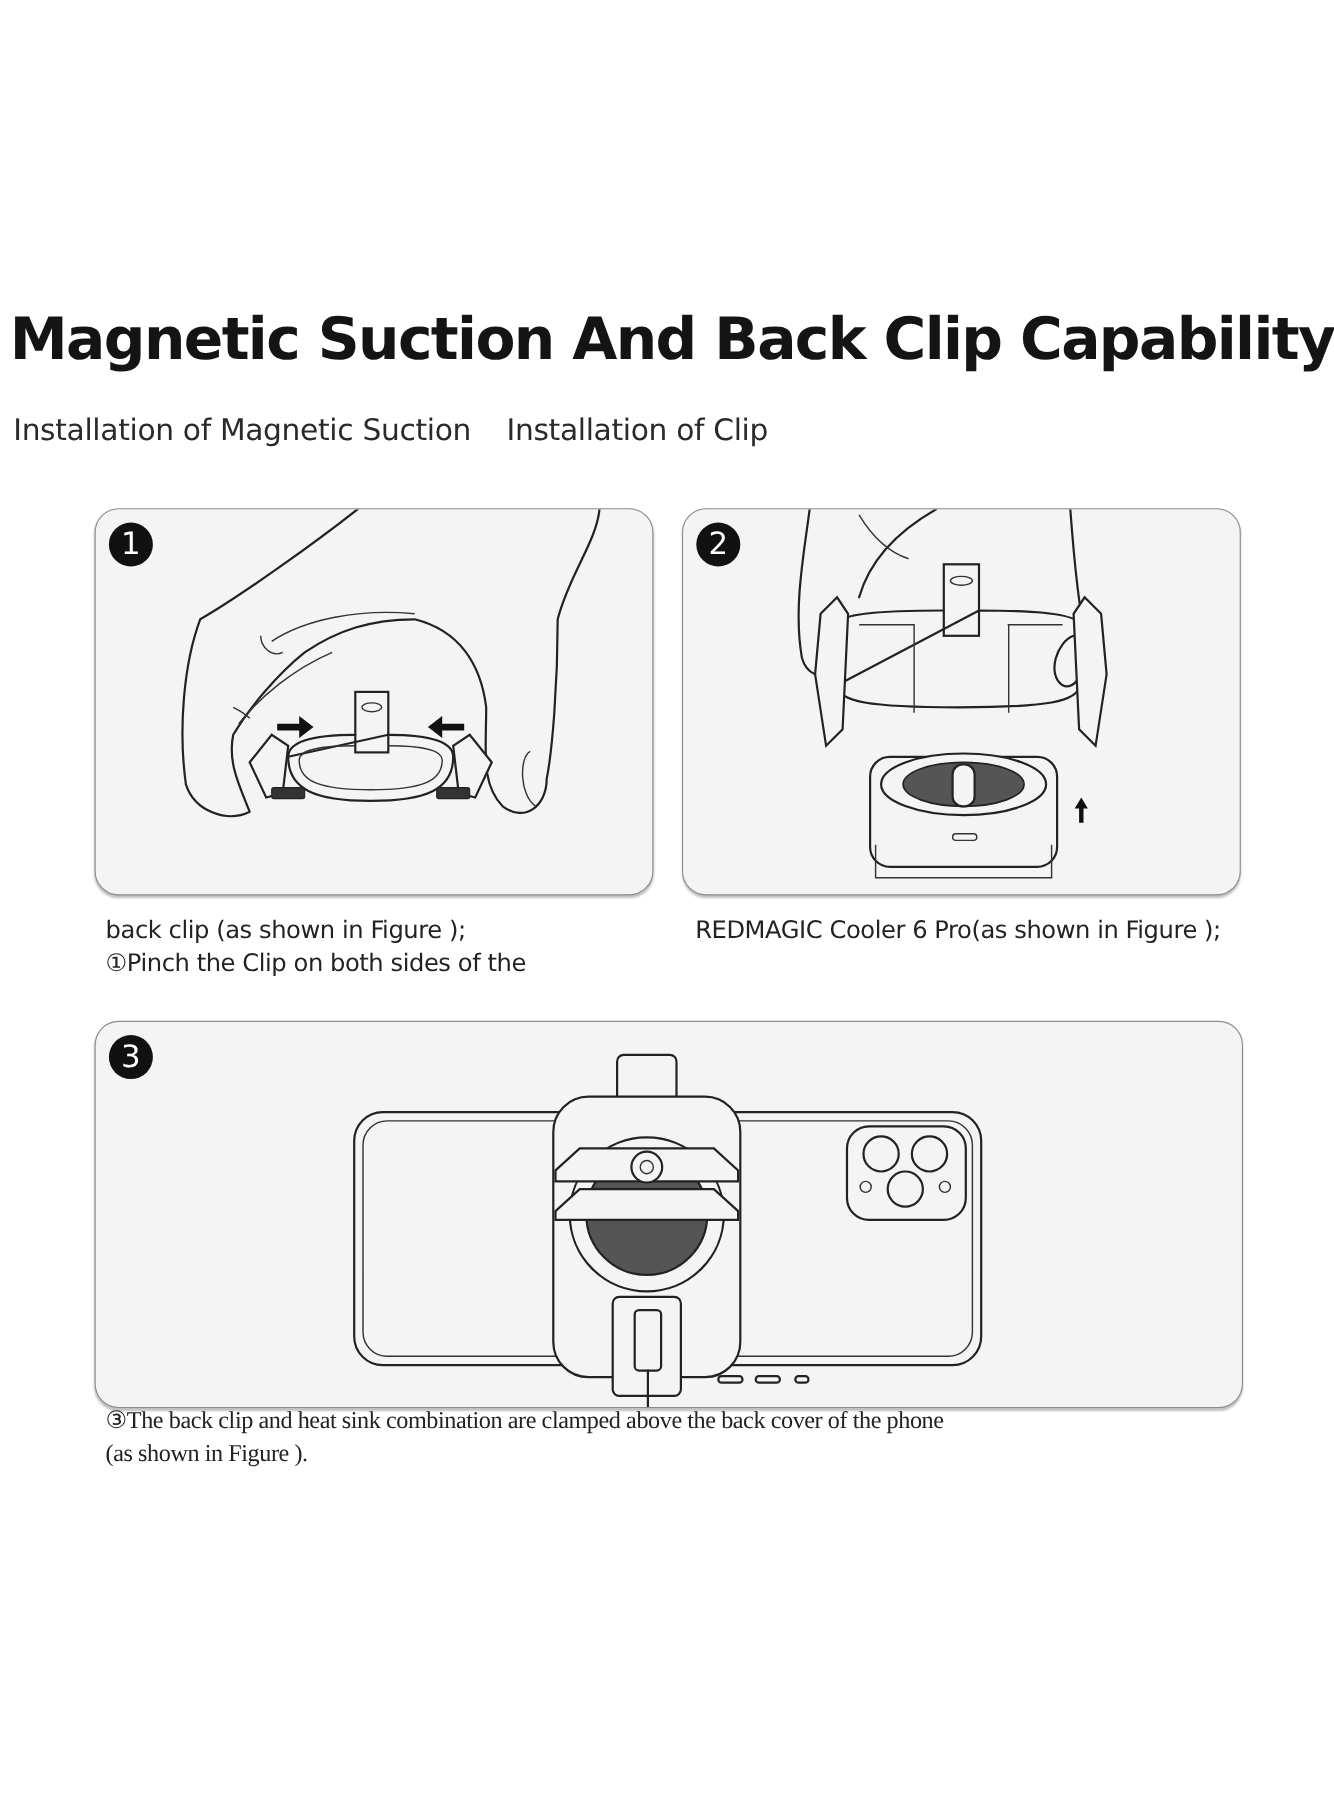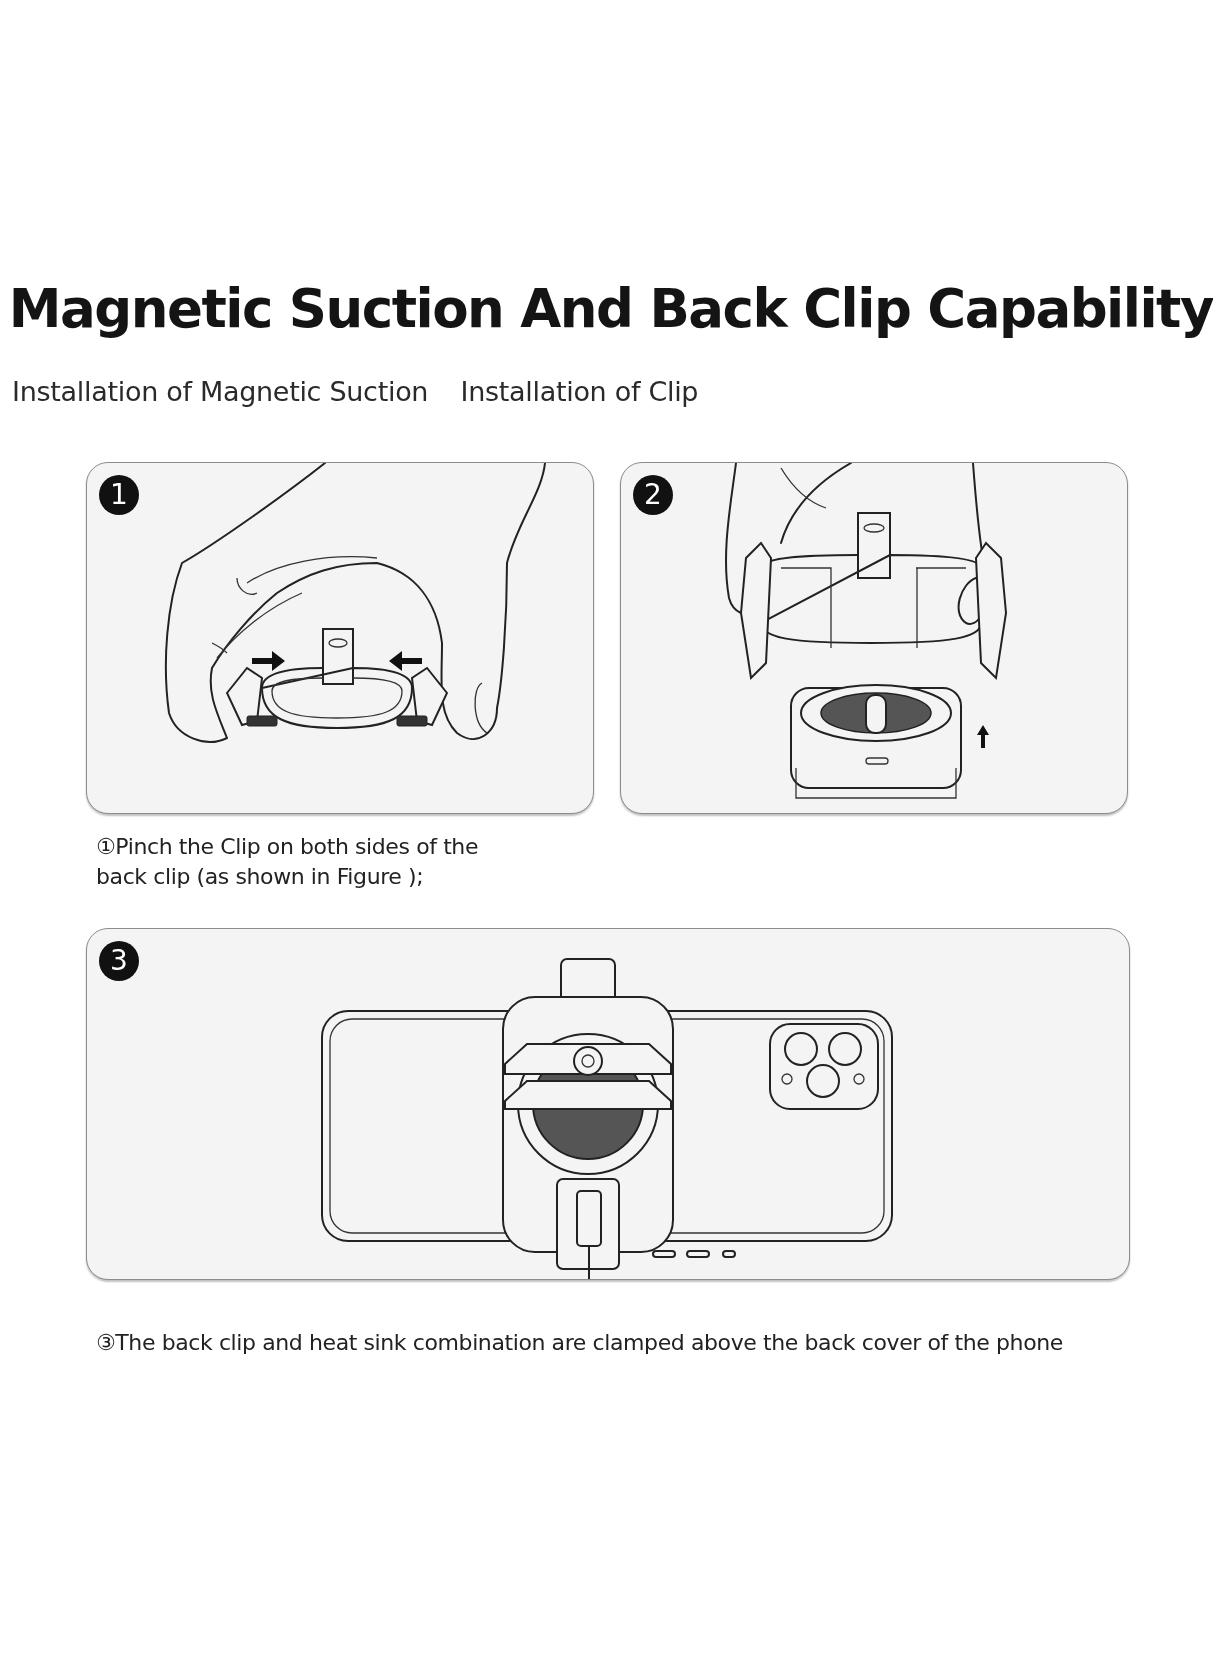--- a/index.html
+++ b/index.html
@@ -17,21 +17,21 @@
   .p2 { left: 620px; top: 462px; width: 506px; height: 350px; }
   .p3 { left: 86px; top: 928px; width: 1042px; height: 350px; }
   .badge { position: absolute; left: 12px; top: 12px; width: 40px; height: 40px; border-radius: 50%;
            background: #111; color: #fff; font-family: "DejaVu Sans", sans-serif; font-size: 28px;
            line-height: 40px; text-align: center; font-weight: normal; }
   .panel svg { position: absolute; left: 0; top: 0; }
   .caption { position: absolute; font-family: "DejaVu Sans", sans-serif; font-size: 22px;
              line-height: 30px; color: #222; letter-spacing: -0.4px; }
   .c1 { left: 96px; top: 832px; width: 500px; }
   .c2 { left: 632px; top: 832px; width: 560px; }
-  .c3 { left: 96px; top: 1328px; width: 1060px; }
+  .c3 { left: 96px; top: 1276px; width: 1060px; font-family: Liberation Serif, serif; }
   .stroke { fill: none; stroke: #222; stroke-width: 2; stroke-linejoin: round; stroke-linecap: round; }
   .thin { fill: none; stroke: #333; stroke-width: 1.3; }
   .fillw { fill: #f4f4f4; stroke: #222; stroke-width: 2; }
   .dark { fill: #333; stroke: #222; stroke-width: 1; }
 </style>
 </head>
 <body>
 
 <div class="title">Magnetic Suction And Back Clip Capability</div>
 <div class="subtitle">
@@ -120,20 +120,22 @@
     <circle class="thin" cx="501" cy="132" r="6"></circle>
 
     <rect class="fillw" x="470" y="250" width="62" height="90" rx="6"></rect>
     <rect class="fillw" x="490" y="262" width="24" height="55" rx="4"></rect>
     <path class="stroke" d="M502 317 L 502 350"></path>
   </svg>
   <div class="badge">3</div>
 </div>
 
 <div class="caption c1">
+  <div>back clip (as shown in Figure );</div>
   <div>①Pinch the Clip on both sides of the</div>
-  <div>back clip (as shown in Figure );</div>
 </div>
 <div class="caption c2">
+  <div>REDMAGIC Cooler 6 Pro(as shown in Figure );</div>
 </div>
 <div class="caption c3">
   <div>③The back clip and heat sink combination are clamped above the back cover of the phone</div>
+  <div>(as shown in Figure ).</div>
 </div>
 
 </body></html>

